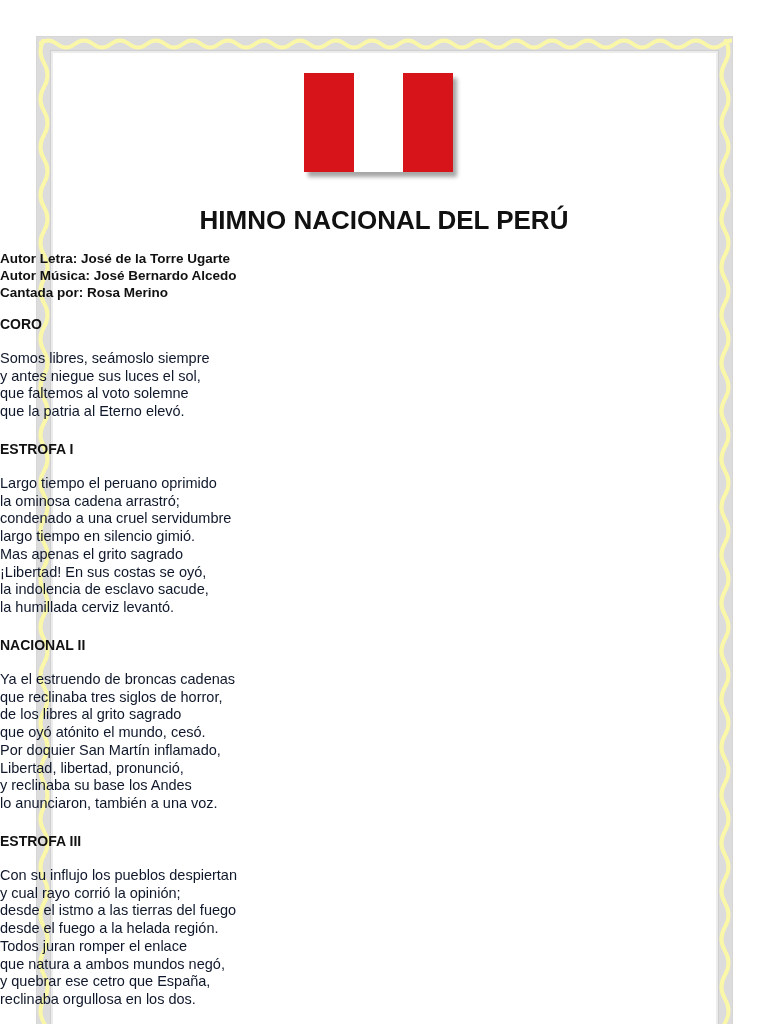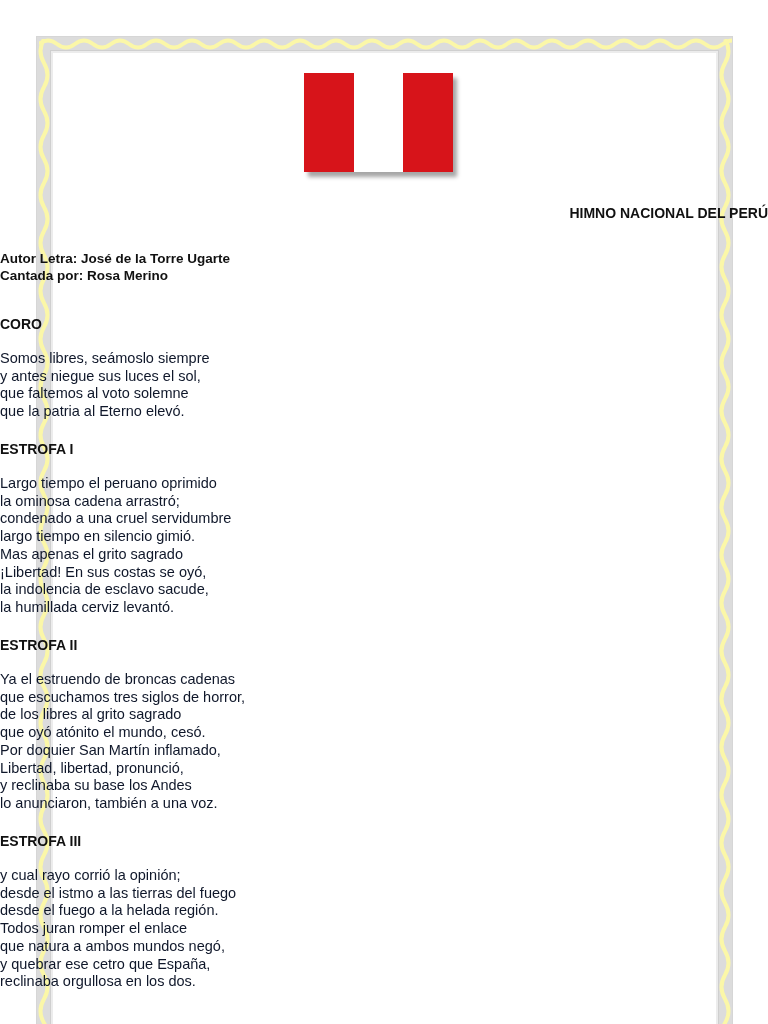--- a/index.html
+++ b/index.html
@@ -21,22 +21,22 @@
     position: absolute; left: 13px; top: 13px; right: 13px; bottom: -20px;
     background: #fff; border: 1px solid #cfcfcf; box-shadow: inset 0 0 0 2px #ececec;
   }
   .flag-wrap { position: absolute; left: 304px; top: 73px; width: 150px; height: 101px; }
   .flag {
     position: absolute; left: 0; top: 0; width: 149px; height: 99px; display: flex;
     box-shadow: 4px 5px 4px rgba(0,0,0,0.35);
   }
   .flag .band { flex: 1; height: 100%; }
   .title {
-    position: absolute; left: 0; width: 768px; top: 205px; text-align: right;
-    font-size: 14px; font-weight: bold; letter-spacing: 0px;
+    position: absolute; left: 0; width: 768px; top: 205px; text-align: center;
+    font-size: 26px; font-weight: bold; letter-spacing: 0px;
   }
   .credits {
     position: absolute; left: 0; width: 768px; top: 250px; text-align: left;
     font-size: 13.5px; font-weight: bold; line-height: 17px;
   }
   .section {
     position: absolute; left: 0; width: 768px; text-align: left;
   }
   .section-heading { font-size: 14px; font-weight: bold; line-height: 17px; }
   .verse { font-size: 14.5px; line-height: 17.7px; margin-top: 17px; color: #0f172a; }
@@ -63,20 +63,21 @@
     <div class="band" style="background:#d7141a"></div>
     <div class="band" style="background:#ffffff"></div>
     <div class="band" style="background:#d7141a"></div>
   </div>
 </div>
 
 <div class="title">HIMNO NACIONAL DEL PERÚ</div>
 
 <div class="credits">
   <div>Autor Letra: José de la Torre Ugarte</div>
+  <div>Autor Música: José Bernardo Alcedo</div>
   <div>Cantada por: Rosa Merino</div>
 </div>
 
 <div class="section" style="top:316px">
   <div class="section-heading">CORO</div>
   <div class="verse">
     <div>Somos libres, seámoslo siempre</div>
     <div>y antes niegue sus luces el sol,</div>
     <div>que faltemos al voto solemne</div>
     <div>que la patria al Eterno elevó.</div>
@@ -91,36 +92,37 @@
     <div>condenado a una cruel servidumbre</div>
     <div>largo tiempo en silencio gimió.</div>
     <div>Mas apenas el grito sagrado</div>
     <div>¡Libertad! En sus costas se oyó,</div>
     <div>la indolencia de esclavo sacude,</div>
     <div>la humillada cerviz levantó.</div>
   </div>
 </div>
 
 <div class="section" style="top:637px">
-  <div class="section-heading">ESTROFA II</div>
+  <div class="section-heading">NACIONAL II</div>
   <div class="verse">
     <div>Ya el estruendo de broncas cadenas</div>
-    <div>que escuchamos tres siglos de horror,</div>
+    <div>que reclinaba tres siglos de horror,</div>
     <div>de los libres al grito sagrado</div>
     <div>que oyó atónito el mundo, cesó.</div>
     <div>Por doquier San Martín inflamado,</div>
     <div>Libertad, libertad, pronunció,</div>
     <div>y reclinaba su base los Andes</div>
     <div>lo anunciaron, también a una voz.</div>
   </div>
 </div>
 
 <div class="section" style="top:833px">
   <div class="section-heading">ESTROFA III</div>
   <div class="verse">
+    <div>Con su influjo los pueblos despiertan</div>
     <div>y cual rayo corrió la opinión;</div>
     <div>desde el istmo a las tierras del fuego</div>
     <div>desde el fuego a la helada región.</div>
     <div>Todos juran romper el enlace</div>
     <div>que natura a ambos mundos negó,</div>
     <div>y quebrar ese cetro que España,</div>
     <div>reclinaba orgullosa en los dos.</div>
   </div>
 </div>
 

